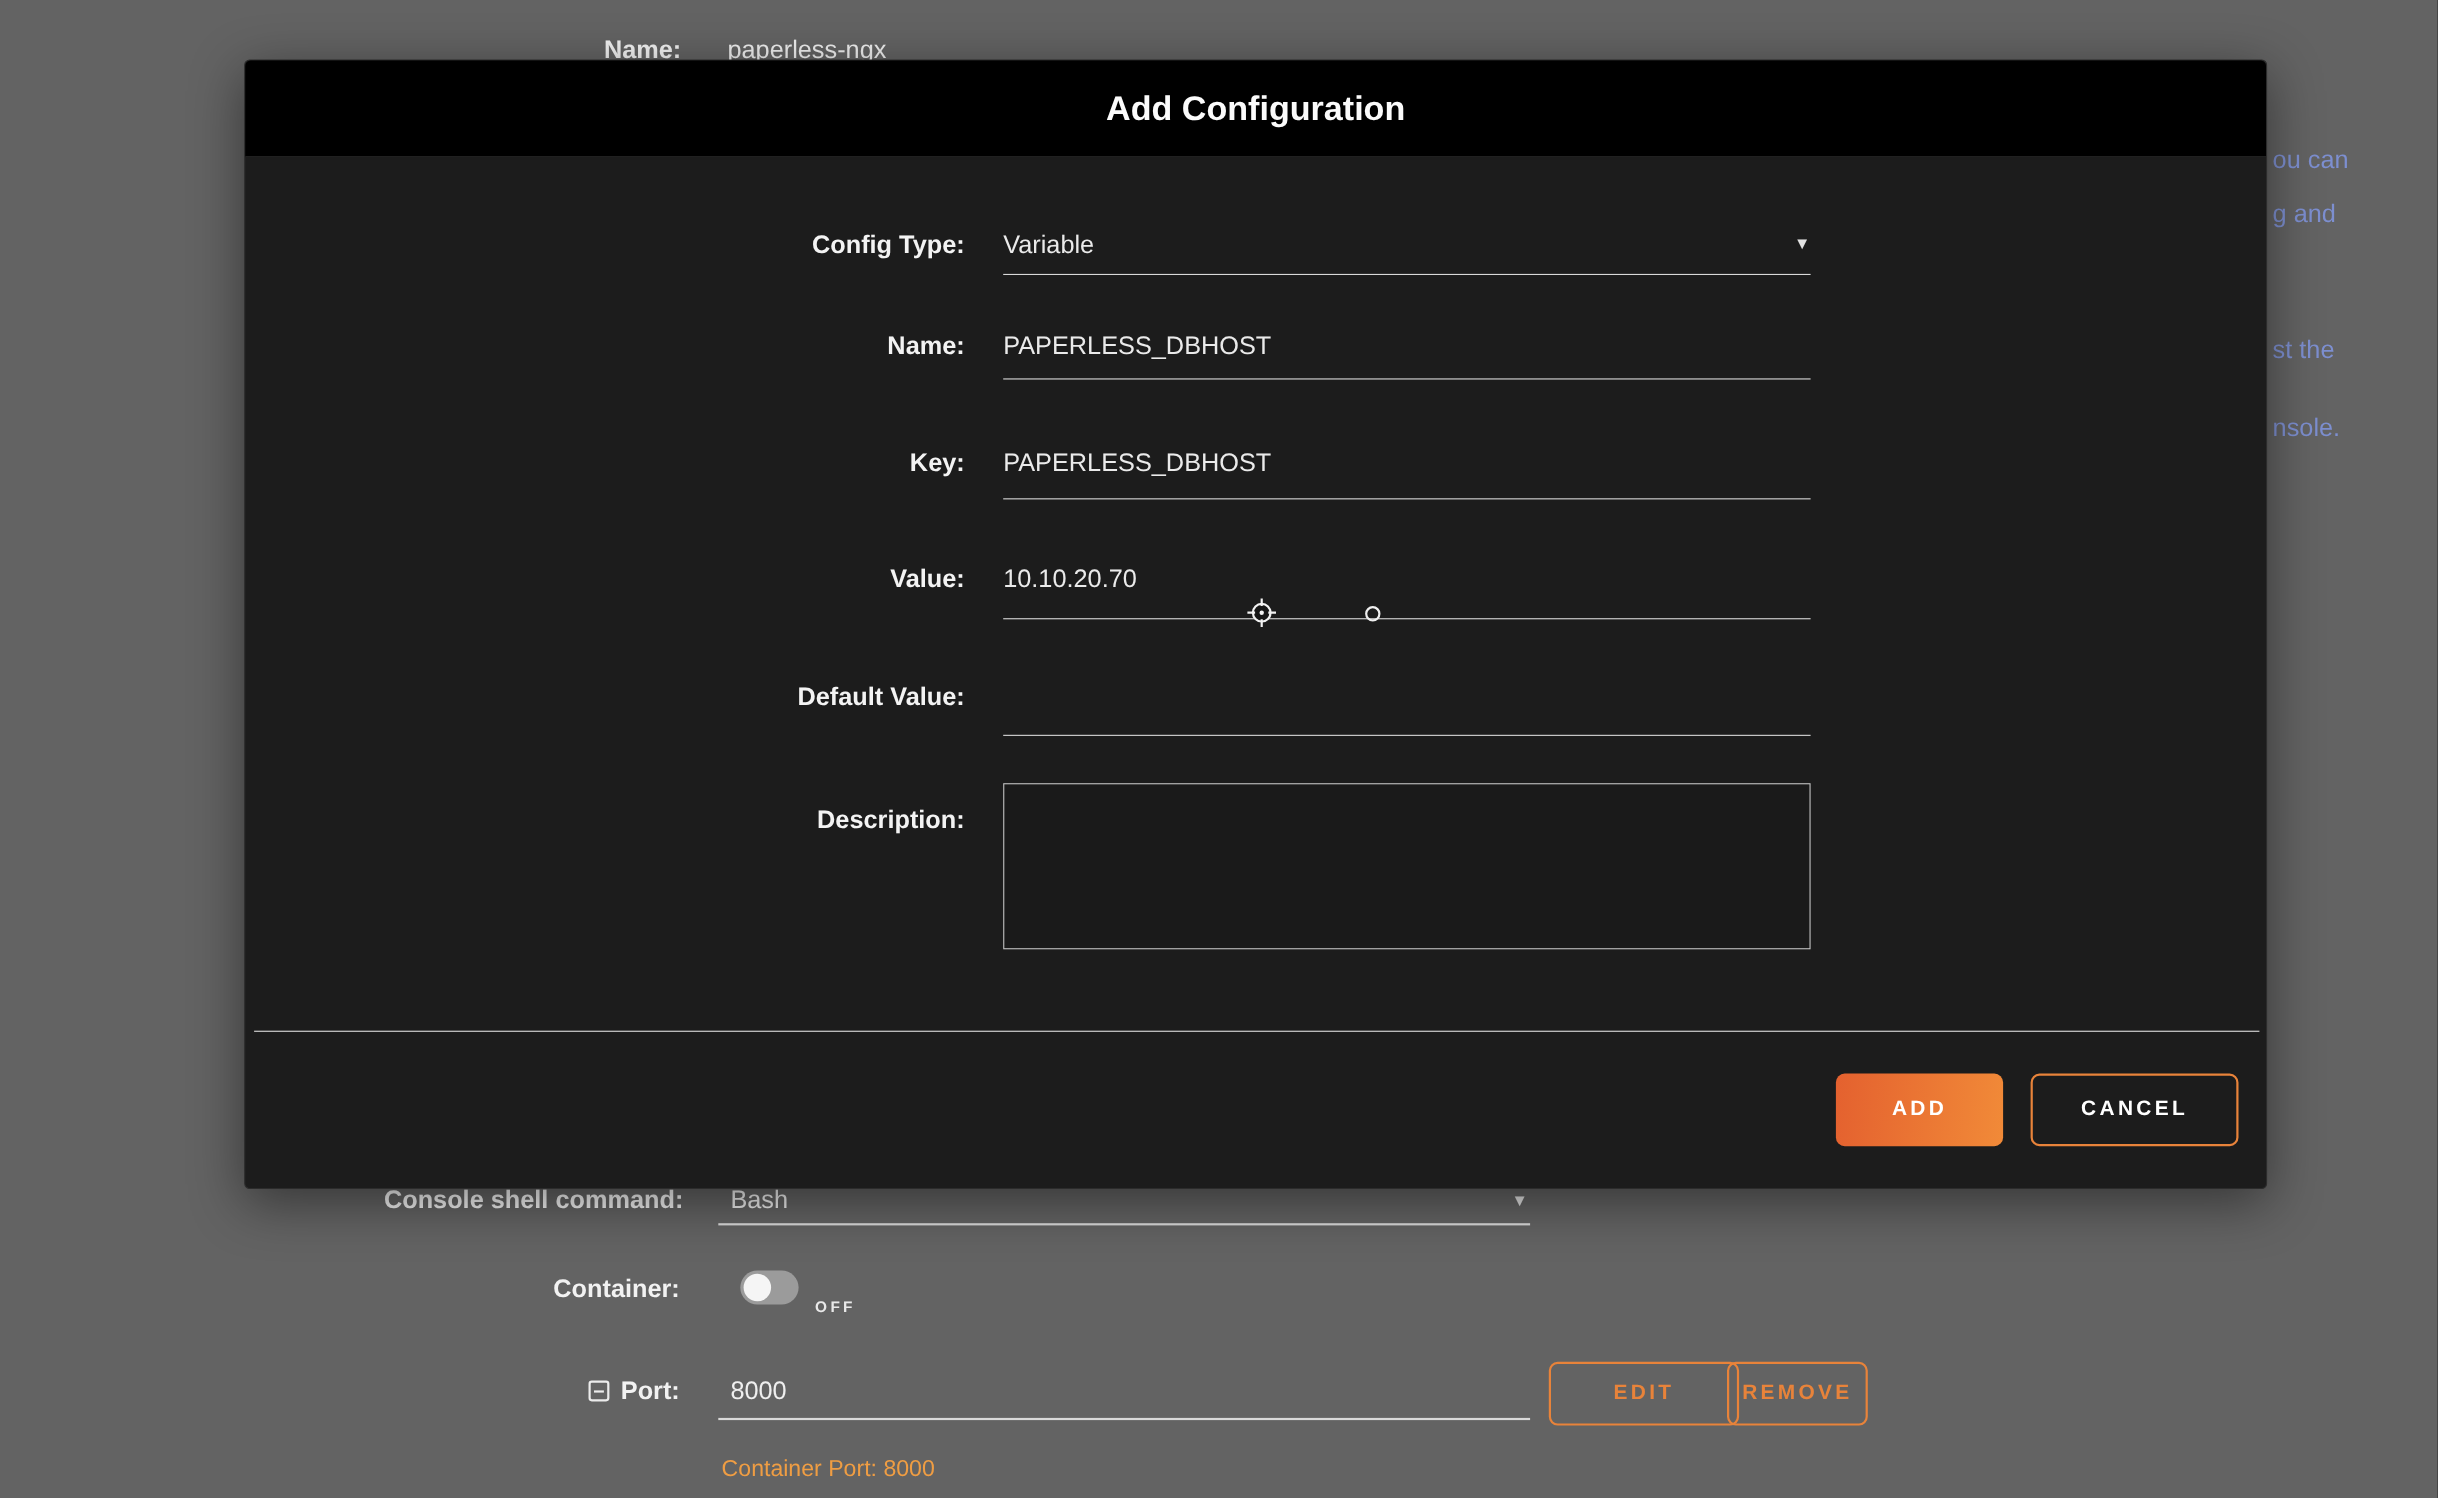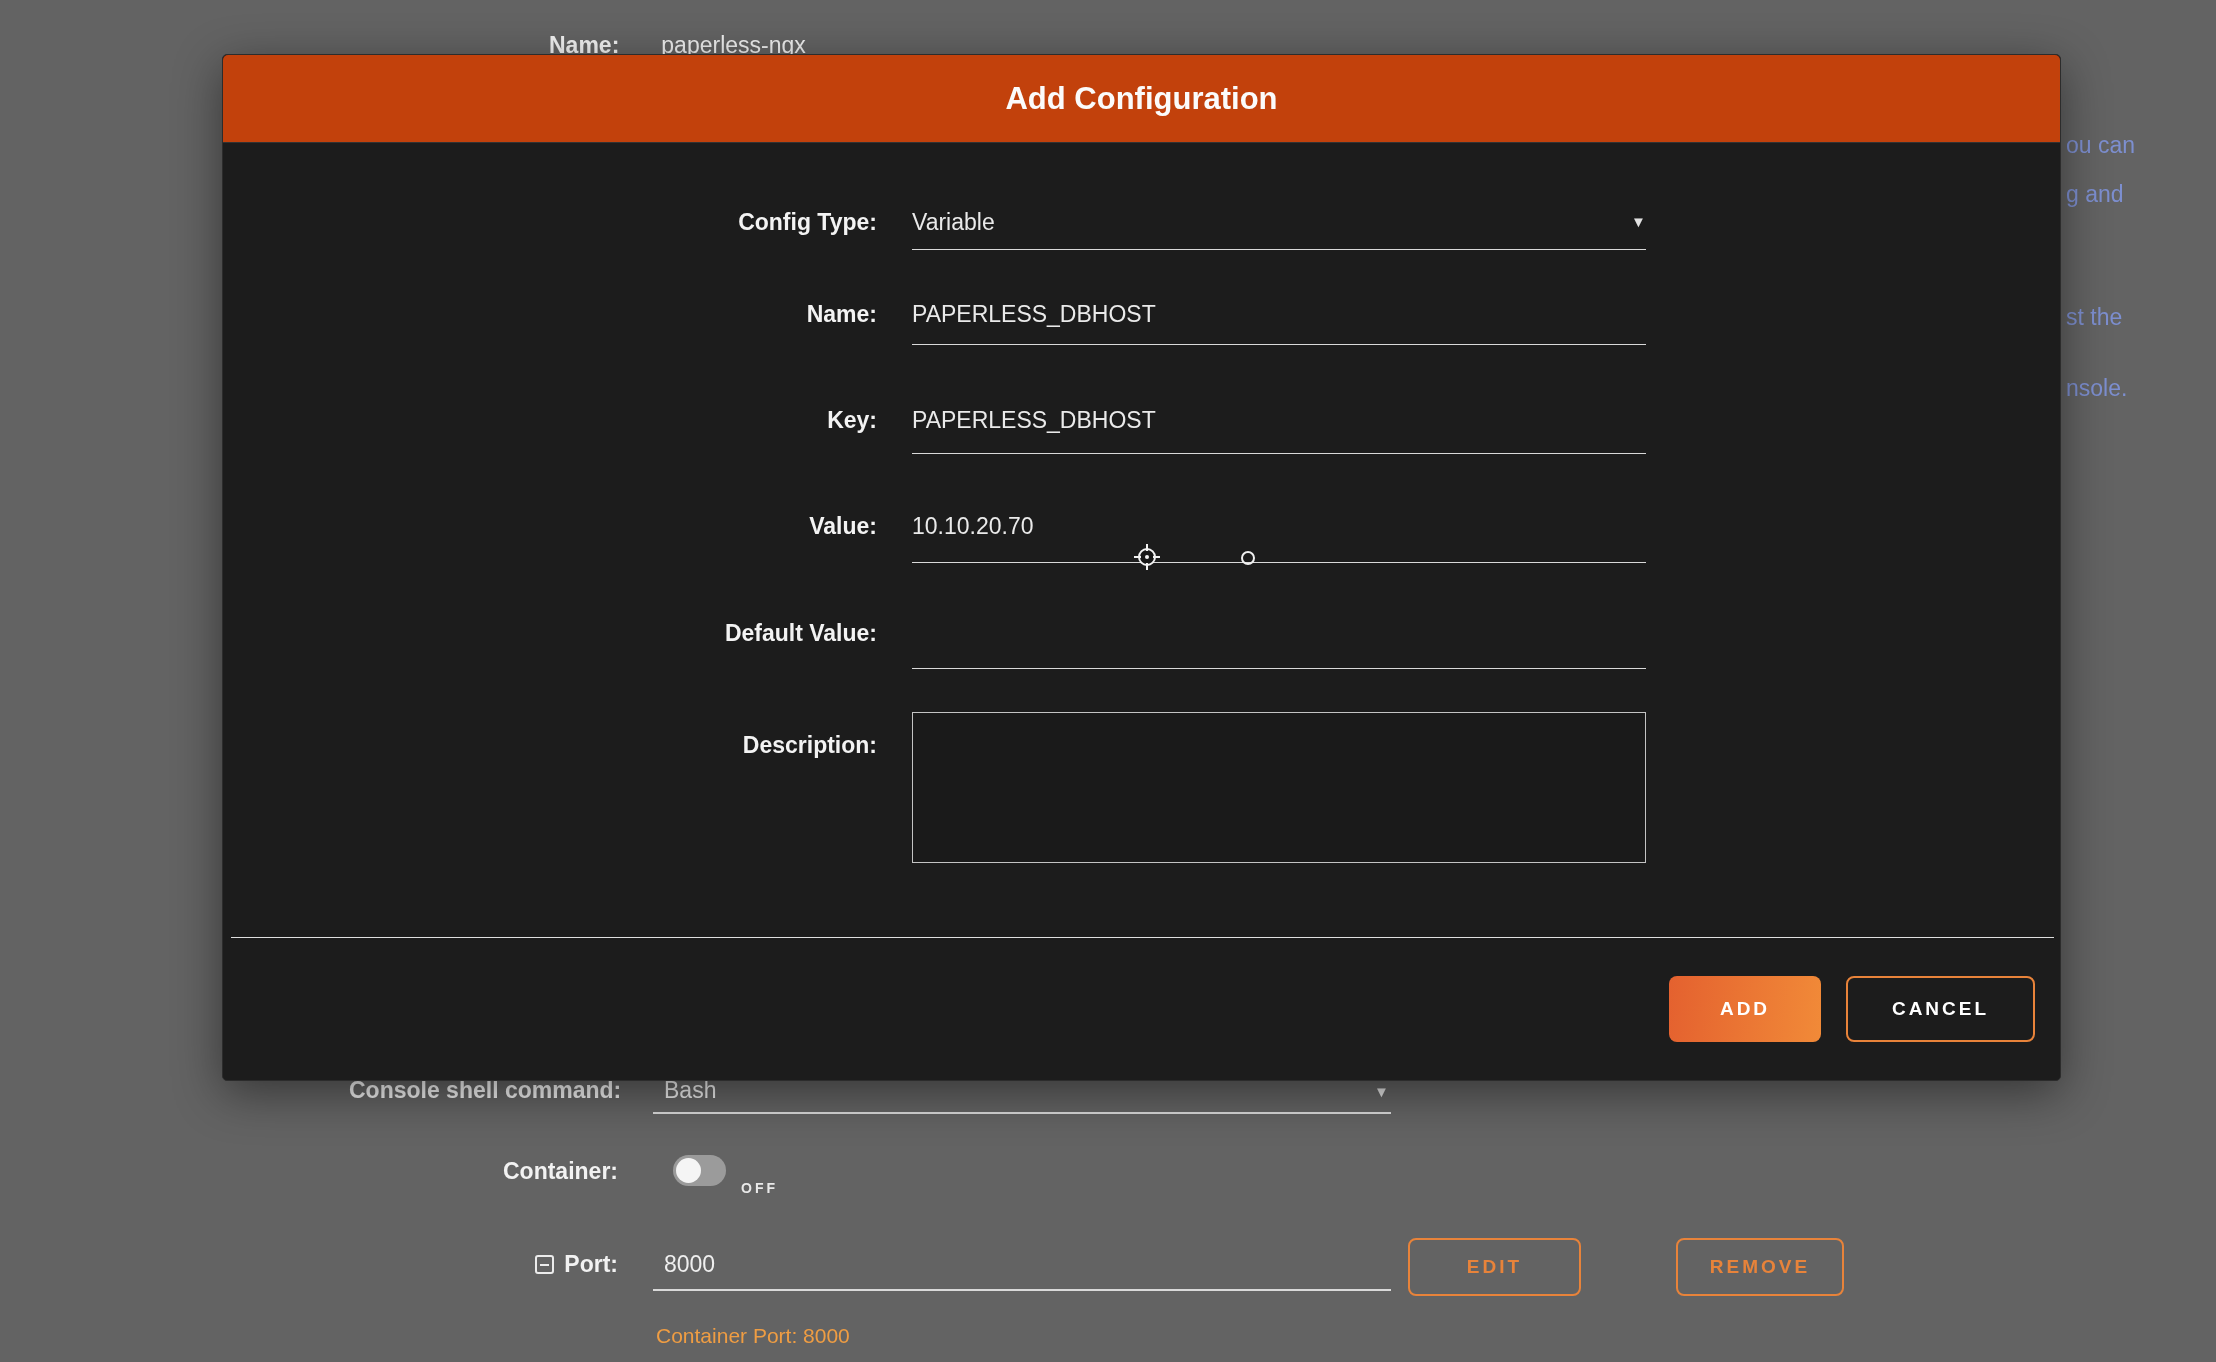--- a/index.html
+++ b/index.html
@@ -65,34 +65,34 @@
 
   .port-value { position:absolute; left:664px; top:1251px; font-size:23px; color:#efefef; }
 
   .outline-btn {
     position:absolute; top:1238px; height:58px;
     background:transparent; border:2px solid #e8833a; border-radius:8px;
     color:#e8833a; font-family:inherit; font-weight:bold; font-size:19px;
     letter-spacing:3px; cursor:pointer;
   }
   .edit-btn { left:1408px; width:173px; }
-  .remove-btn { left:1676px; width:168px; }
+  .remove-btn { left:1570px; width:128px; }
 
   .port-hint { position:absolute; left:656px; top:1324px; font-size:21px; color:#ef9d43; }
 
   
   .modal {
     position:absolute; left:222px; top:54px; width:1839px; height:1027px;
     background:#1c1c1c; border:1px solid #2c2c2c; border-radius:5px;
     box-shadow:0 12px 48px rgba(0,0,0,0.45);
     z-index:10;
   }
   .modal-header {
     position:absolute; left:0; top:0; width:100%; height:88px;
-    background:#c2410c; border-bottom:1px solid #323232;
+    background:#000000; border-bottom:1px solid #323232;
     border-radius:5px 5px 0 0;
   }
   .modal-title {
     text-align:center; line-height:88px;
     font-size:31px; font-weight:bold; color:#fbfbfb;
   }
 
   .m-label {
     position:absolute; left:154px; width:500px; text-align:right;
     font-weight:bold; font-size:23px; color:#f3f3f3; white-space:nowrap;

